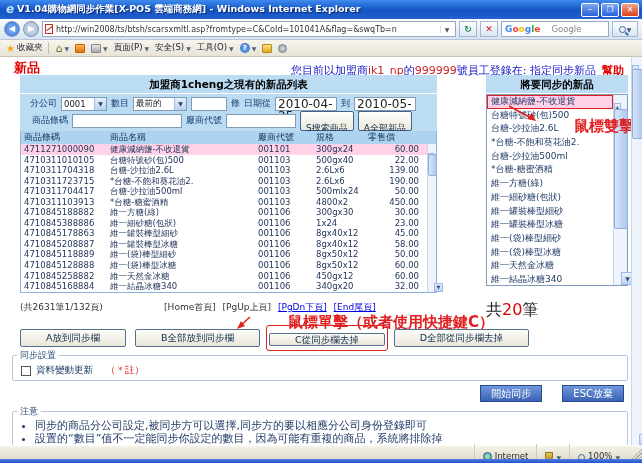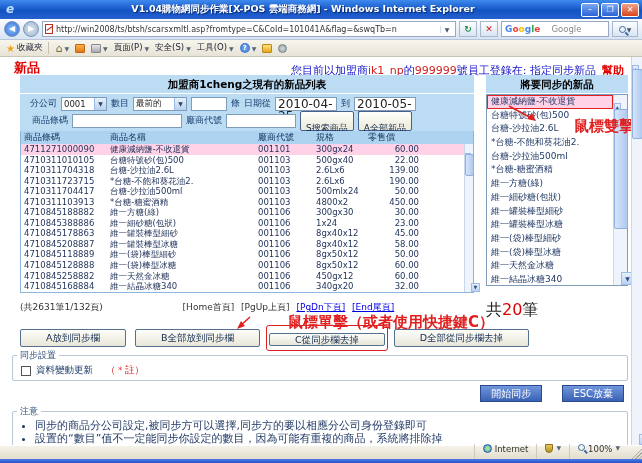--- a/index.html
+++ b/index.html
@@ -3,21 +3,21 @@
 <meta charset="utf-8">
 <style>
   * { margin:0; padding:0; box-sizing:border-box; }
   html,body { width:642px; height:463px; overflow:hidden; }
   body { font-family:"DejaVu Sans", sans-serif; }
   .window { position:relative; width:642px; height:463px; background:#fff; overflow:hidden; }
 
   
   .titlebar { height:19px; background:linear-gradient(#3E8AEE,#1353C4 55%,#2560CF); display:flex; align-items:center; padding:0 3px; }
   .ie-logo { width:14px; height:14px; color:#BFE2FF; font-weight:bold; font-style:italic; font-size:12px; line-height:13px; text-align:center; }
-  .title-text { flex:1; margin-left:8px; color:#fff; font-size:9.5px; font-weight:bold; text-shadow:1px 1px 1px #09276B; white-space:nowrap; overflow:hidden;text-align:center; }
+  .title-text { flex:1; margin-left:0; color:#fff; font-size:9.5px; font-weight:bold; text-shadow:1px 1px 1px #09276B; white-space:nowrap; overflow:hidden; }
   .winbtns { display:flex; gap:2px; }
   .tbtn { width:18px; height:14px; border:1px solid #fff; border-radius:2px; color:#fff; font-size:8px; line-height:12px; text-align:center; }
   .tbtn.min,.tbtn.max { background:linear-gradient(#7BA8F0,#2A63D8); }
   .tbtn.close { background:linear-gradient(#F2A288,#D8441F); }
 
   
   .addressrow { height:21px; background:linear-gradient(#FAFCFF,#D7E4F4); border-bottom:1px solid #B9C6DA; display:flex; align-items:center; padding:0 4px; gap:3px; }
   .navcircle { width:16px; height:16px; border-radius:50%; border:1px solid #7A94B8; font-size:8px; line-height:14px; text-align:center; color:#fff; }
   .navcircle.back { background:radial-gradient(#8FC0F8,#2E6BD8); }
   .navcircle.fwd  { background:radial-gradient(#D8E4F0,#9FB4CC); }
@@ -52,21 +52,21 @@
   .xic2 { width:9px; height:9px; border-radius:50%; background:radial-gradient(#D8DCE2,#8C96A2); border:1px solid #788; }
 
   
   .content { position:absolute; top:57px; left:0; width:642px; height:388px; background:#fff; overflow:hidden; }
   .page-title { position:absolute; left:14px; top:2px; color:#E00000; font-size:13px; font-weight:bold; }
   .notice { position:absolute; right:18px; top:6px; font-size:11px; color:#1414C8; white-space:nowrap; }
   .notice .rd { color:#D02020; }
   .notice .help { color:#E00000; font-weight:bold; text-decoration:underline; margin-left:6px; }
 
   
-  .left-panel { position:absolute; left:20px; top:18px; width:454px; }
+  .left-panel { position:absolute; left:20px; top:18px; width:417px; }
   .panel-header { height:18px; line-height:18px; background:#BCDCF4; text-align:center; font-size:10.5px; font-weight:bold; color:#000; margin-bottom:1px; }
   .filters { background:#BCDCF4; padding:1px 0 2px; }
   .frow { display:flex; align-items:center; height:17px; gap:4px; font-size:9px; color:#173E6E; }
   .frow1 { padding-left:10px; } .frow2 { padding-left:12px; }
   .xsel { background:#fff; border:1px solid #7F9DB9; height:14px; display:flex; align-items:center; justify-content:space-between; font-size:8.5px; color:#222; padding-left:2px; }
   .xsel .sarr { width:12px; height:12px; background:linear-gradient(#E6F0FC,#B8D2F2); border-left:1px solid #9EBAE8; font-size:6px; line-height:12px; text-align:center; color:#345; }
   .xinp { background:#fff; border:1px solid #7F9DB9; height:14px; font-size:12px; color:#222; line-height:12px; padding:0 2px; }
   .btn-xp { height:16px; background:linear-gradient(#FEFEFA,#ECEADC); border:1px solid #45618C; border-radius:2px; font-size:9px; color:#10284A; line-height:14px; padding:9px 5px; text-align:right; }
 
   .ptable { position:relative; border:1px solid #8CB4DC; border-top:none; background:#fff; }
@@ -128,21 +128,21 @@
 
   
   .psb { position:absolute; right:0; top:0; width:11px; height:388px; background:#EFF4FC; border-left:1px solid #C8D8EC; }
   .psb .sbbtn { width:11px; height:11px; font-size:6px; line-height:9px; }
   .psb .dn { position:absolute; bottom:0; }
   .psb .th { position:absolute; top:12px; left:0; width:11px; height:70px; background:linear-gradient(90deg,#D6E4F8,#AFC9F0); border:1px solid #90B0E0; border-radius:2px; }
 
   
   .statusbar { position:absolute; top:445px; left:0; width:642px; height:14px; background:linear-gradient(#F5F3E9,#E1DDCD); border-top:1px solid #fff; display:flex; align-items:center; font-size:8.5px; color:#333; }
   .sp-main { flex:1; }
-  .spane { display:flex; align-items:flex-start; gap:3px; padding:0 8px; height:17px; border-left:1px solid #CFCBBB; }
+  .spane { display:flex; align-items:flex-end; gap:3px; padding:0 8px; height:17px; border-left:1px solid #CFCBBB; }
   .globe { width:9px; height:9px; border-radius:50%; background:radial-gradient(#9CE09C 30%,#2E7ACC); border:1px solid #2860A8; }
   .shield { width:8px; height:9px; background:linear-gradient(#E8C860,#B89020); border:1px solid #907018; border-radius:0 0 4px 4px; }
   .grip { width:12px; height:12px; margin-left:2px; background:
     linear-gradient(135deg, transparent 55%, #AAA 55%, #AAA 60%, transparent 60%, transparent 70%, #AAA 70%, #AAA 75%, transparent 75%, transparent 85%, #AAA 85%, #AAA 90%, transparent 90%); }
   .taskstrip { position:absolute; top:459px; left:0; width:642px; height:4px; background:linear-gradient(#4E7CE8,#2353C8); }
 </style>
 </head>
 <body>
 
 <div class="window">

